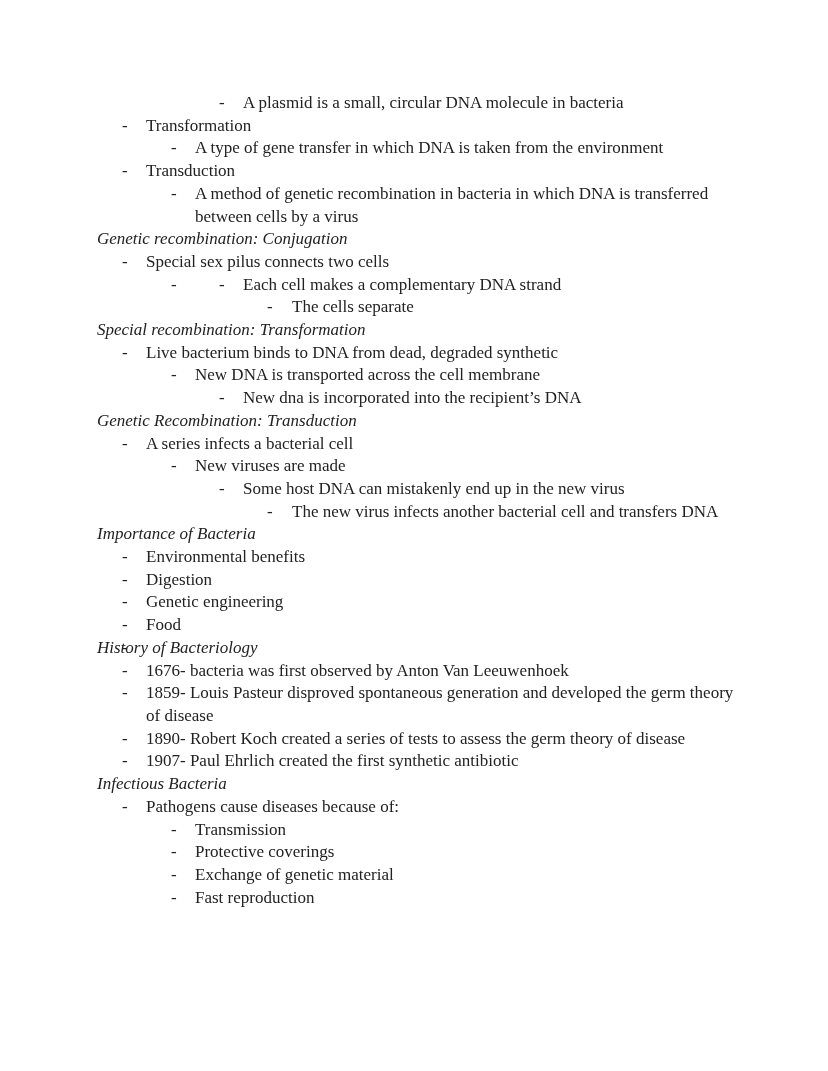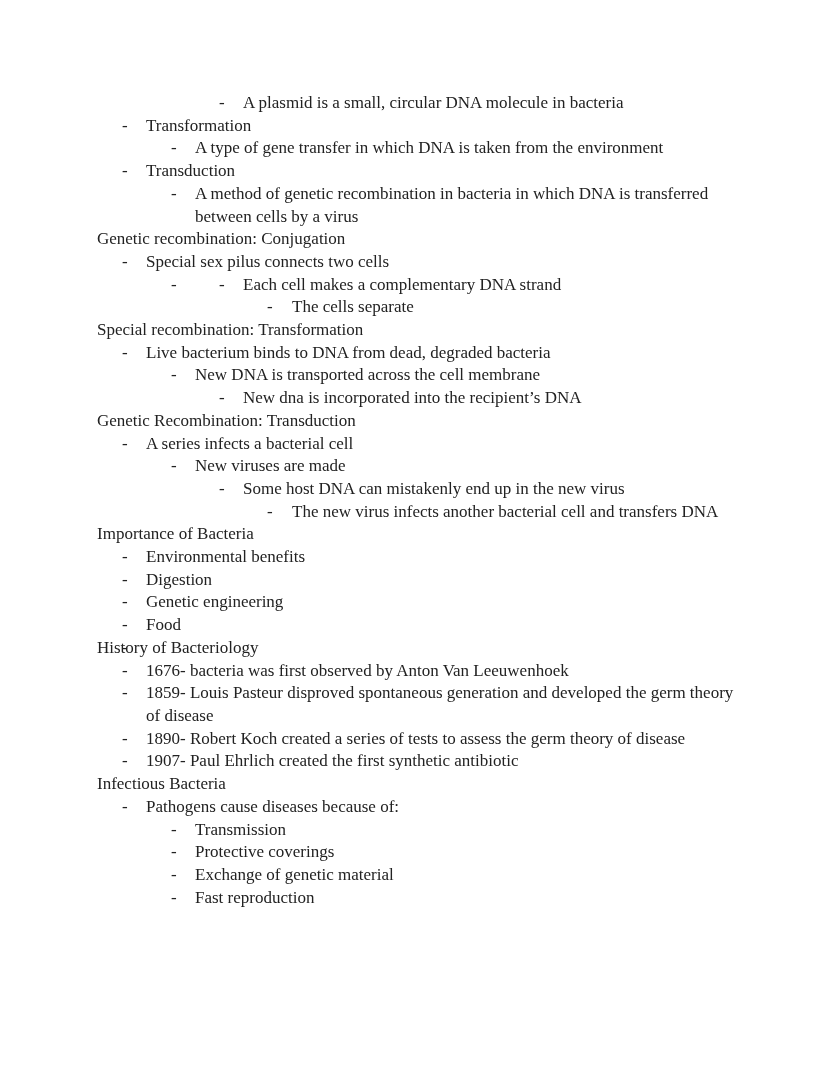--- a/index.html
+++ b/index.html
@@ -21,21 +21,21 @@
   .content {
     position: absolute;
     left: 97px;
     top: 92px;
     width: 640px;
   }
   .item {
     position: relative;
     text-align: left;
   }
-  .lvl-0 { padding-left: 0; }
+  .lvl-0 { padding-left: 0; font-style: italic; }
   .lvl-1 { padding-left: 49px; }
   .lvl-2 { padding-left: 98px; }
   .lvl-3 { padding-left: 146px; }
   .lvl-4 { padding-left: 195px; }
   .bullet {
     position: absolute;
     top: 0;
   }
   .lvl-1 > .bullet { left: 25px; }
   .lvl-2 > .bullet { left: 74px; }
@@ -51,21 +51,21 @@
       <div class="item lvl-1"><span class="bullet">-</span><span class="text">Transformation</span></div>
       <div class="item lvl-2"><span class="bullet">-</span><span class="text">A type of gene transfer in which DNA is taken from the environment</span></div>
       <div class="item lvl-1"><span class="bullet">-</span><span class="text">Transduction</span></div>
       <div class="item lvl-2"><span class="bullet">-</span><span class="text">A method of genetic recombination in bacteria in which DNA is transferred between cells by a virus</span></div>
       <div class="item lvl-0"><span class="text">Genetic recombination: Conjugation</span></div>
       <div class="item lvl-1"><span class="bullet">-</span><span class="text">Special sex pilus connects two cells</span></div>
       <div class="item lvl-2"><span class="bullet">-</span></div>
       <div class="item lvl-3"><span class="bullet">-</span><span class="text">Each cell makes a complementary DNA strand</span></div>
       <div class="item lvl-4"><span class="bullet">-</span><span class="text">The cells separate</span></div>
       <div class="item lvl-0"><span class="text">Special recombination: Transformation</span></div>
-      <div class="item lvl-1"><span class="bullet">-</span><span class="text">Live bacterium binds to DNA from dead, degraded bacteria</span></div>
+      <div class="item lvl-1"><span class="bullet">-</span><span class="text">Live bacterium binds to DNA from dead, degraded synthetic</span></div>
       <div class="item lvl-2"><span class="bullet">-</span><span class="text">New DNA is transported across the cell membrane</span></div>
       <div class="item lvl-3"><span class="bullet">-</span><span class="text">New dna is incorporated into the recipient’s DNA</span></div>
       <div class="item lvl-0"><span class="text">Genetic Recombination: Transduction</span></div>
       <div class="item lvl-1"><span class="bullet">-</span><span class="text">A series infects a bacterial cell</span></div>
       <div class="item lvl-2"><span class="bullet">-</span><span class="text">New viruses are made</span></div>
       <div class="item lvl-3"><span class="bullet">-</span><span class="text">Some host DNA can mistakenly end up in the new virus</span></div>
       <div class="item lvl-4"><span class="bullet">-</span><span class="text">The new virus infects another bacterial cell and transfers DNA</span></div>
       <div class="item lvl-0"><span class="text">Importance of Bacteria</span></div>
       <div class="item lvl-1"><span class="bullet">-</span><span class="text">Environmental benefits</span></div>
       <div class="item lvl-1"><span class="bullet">-</span><span class="text">Digestion</span></div>

